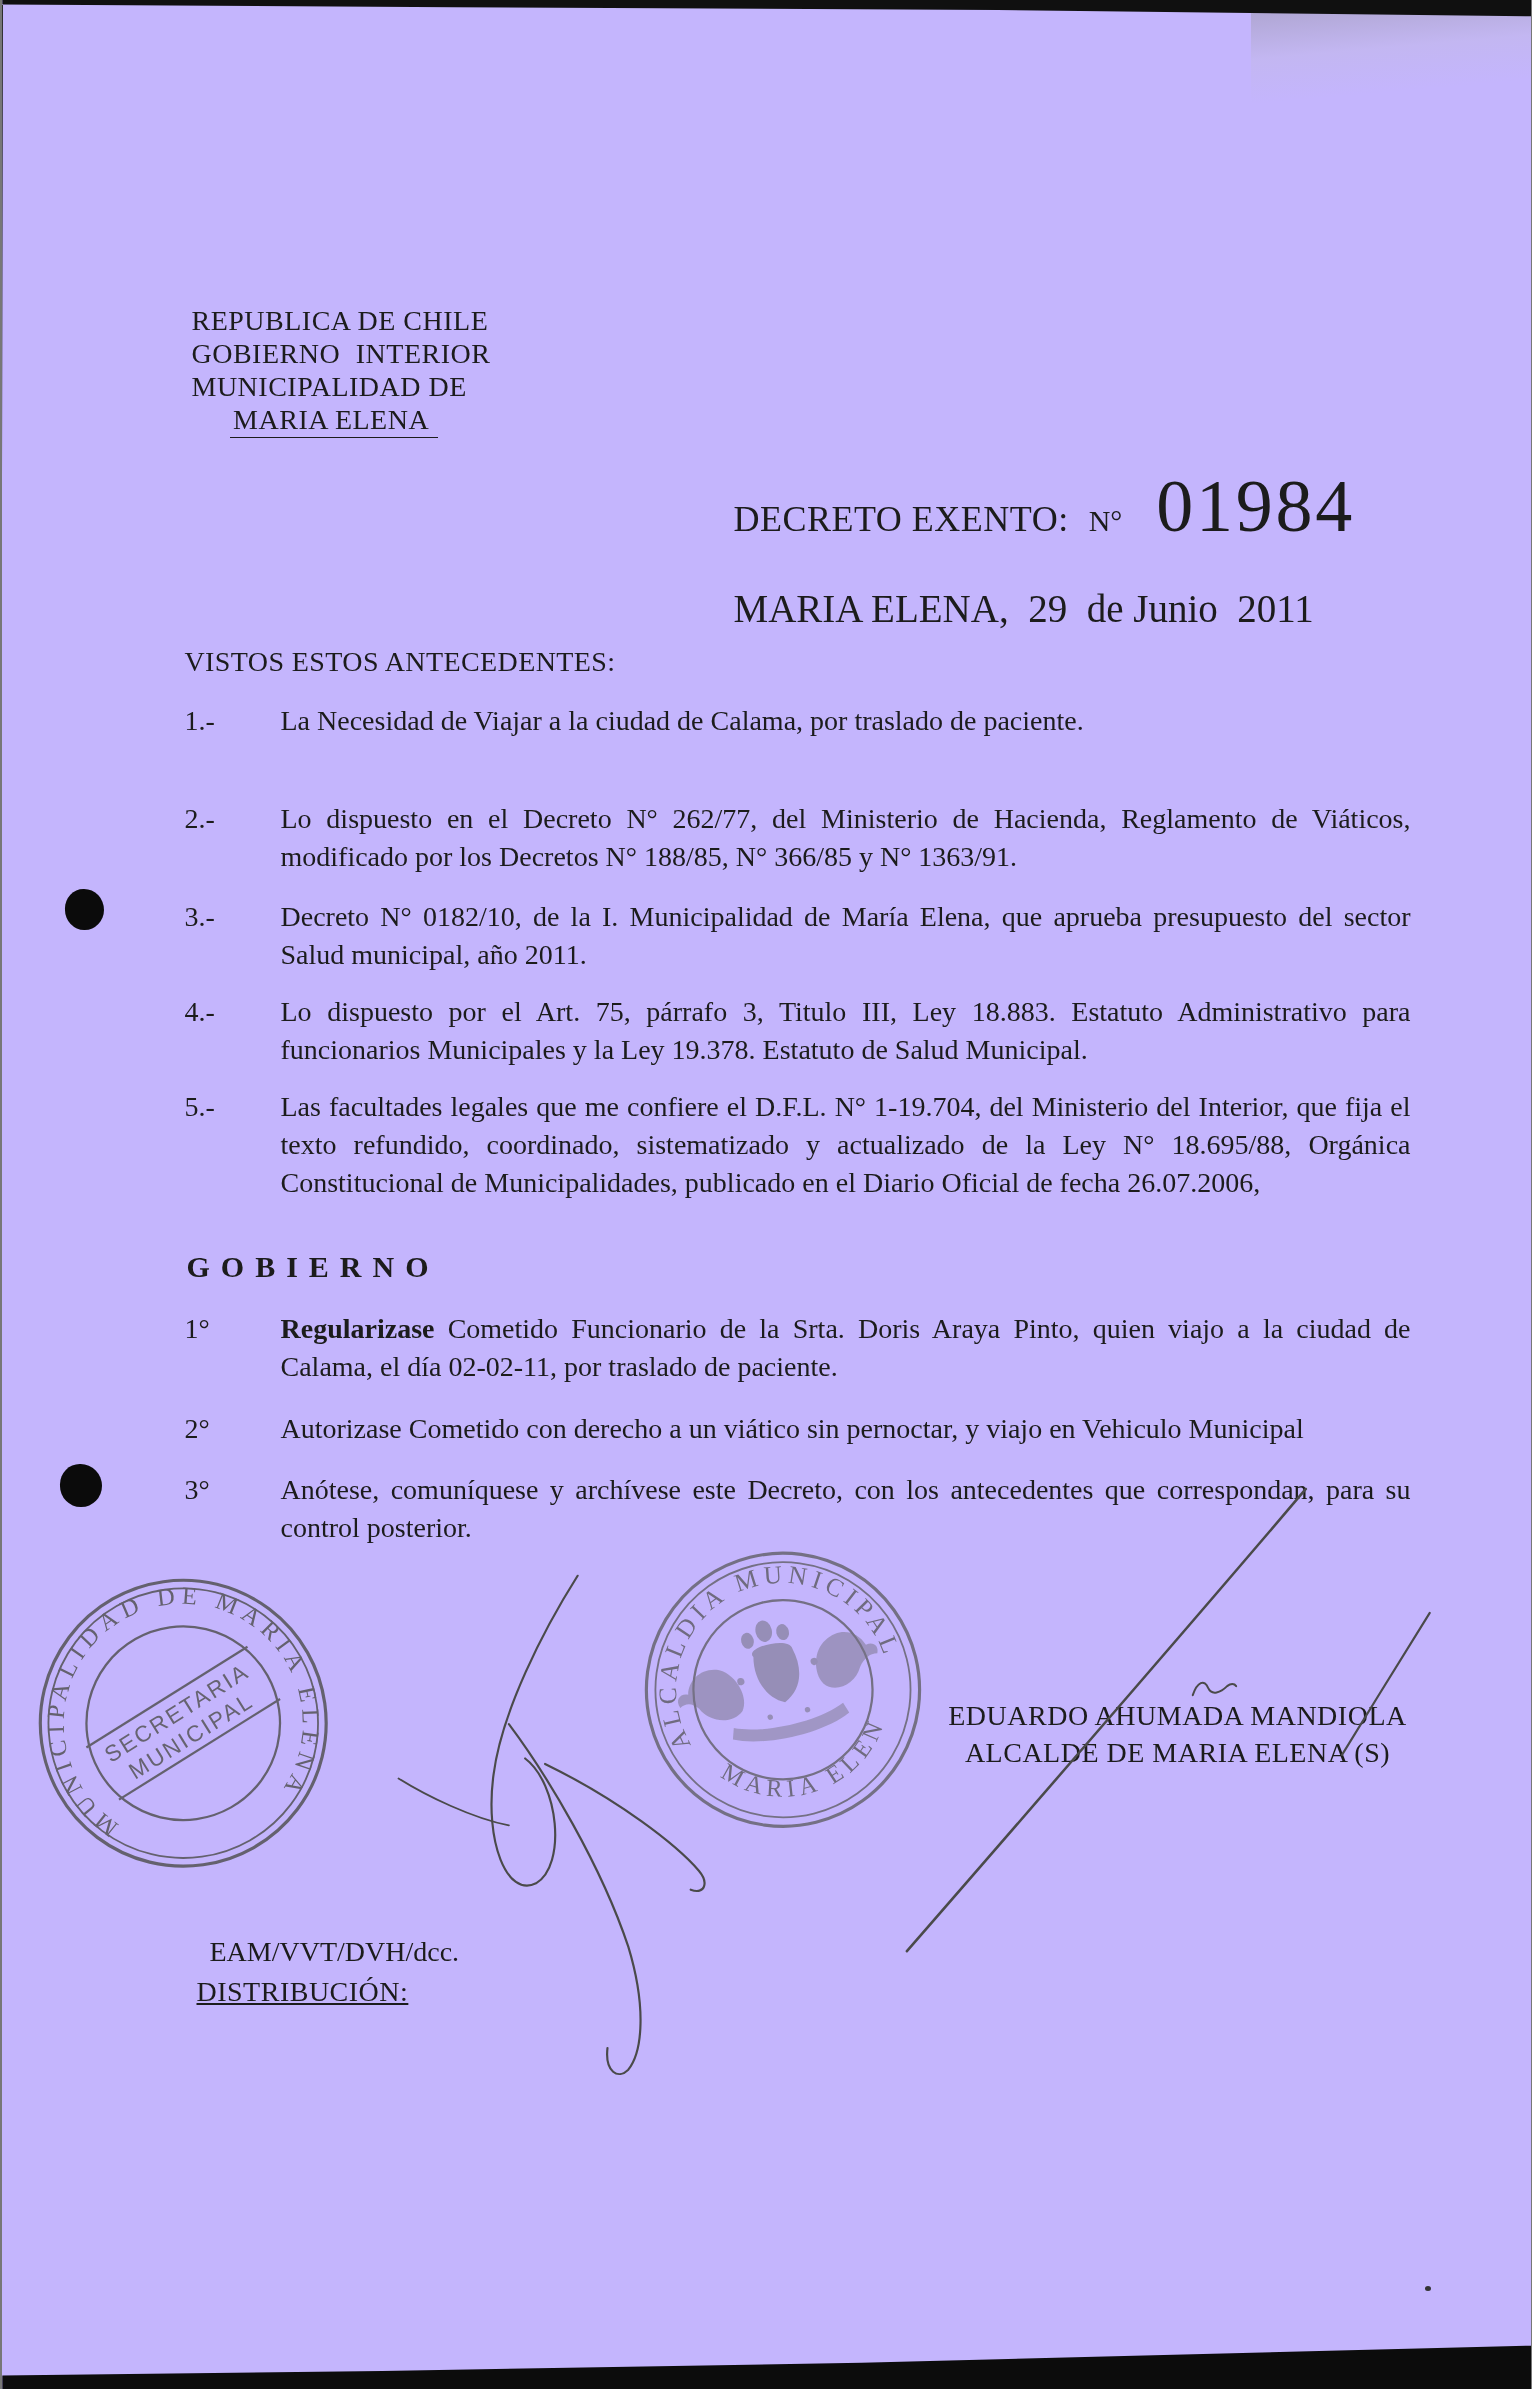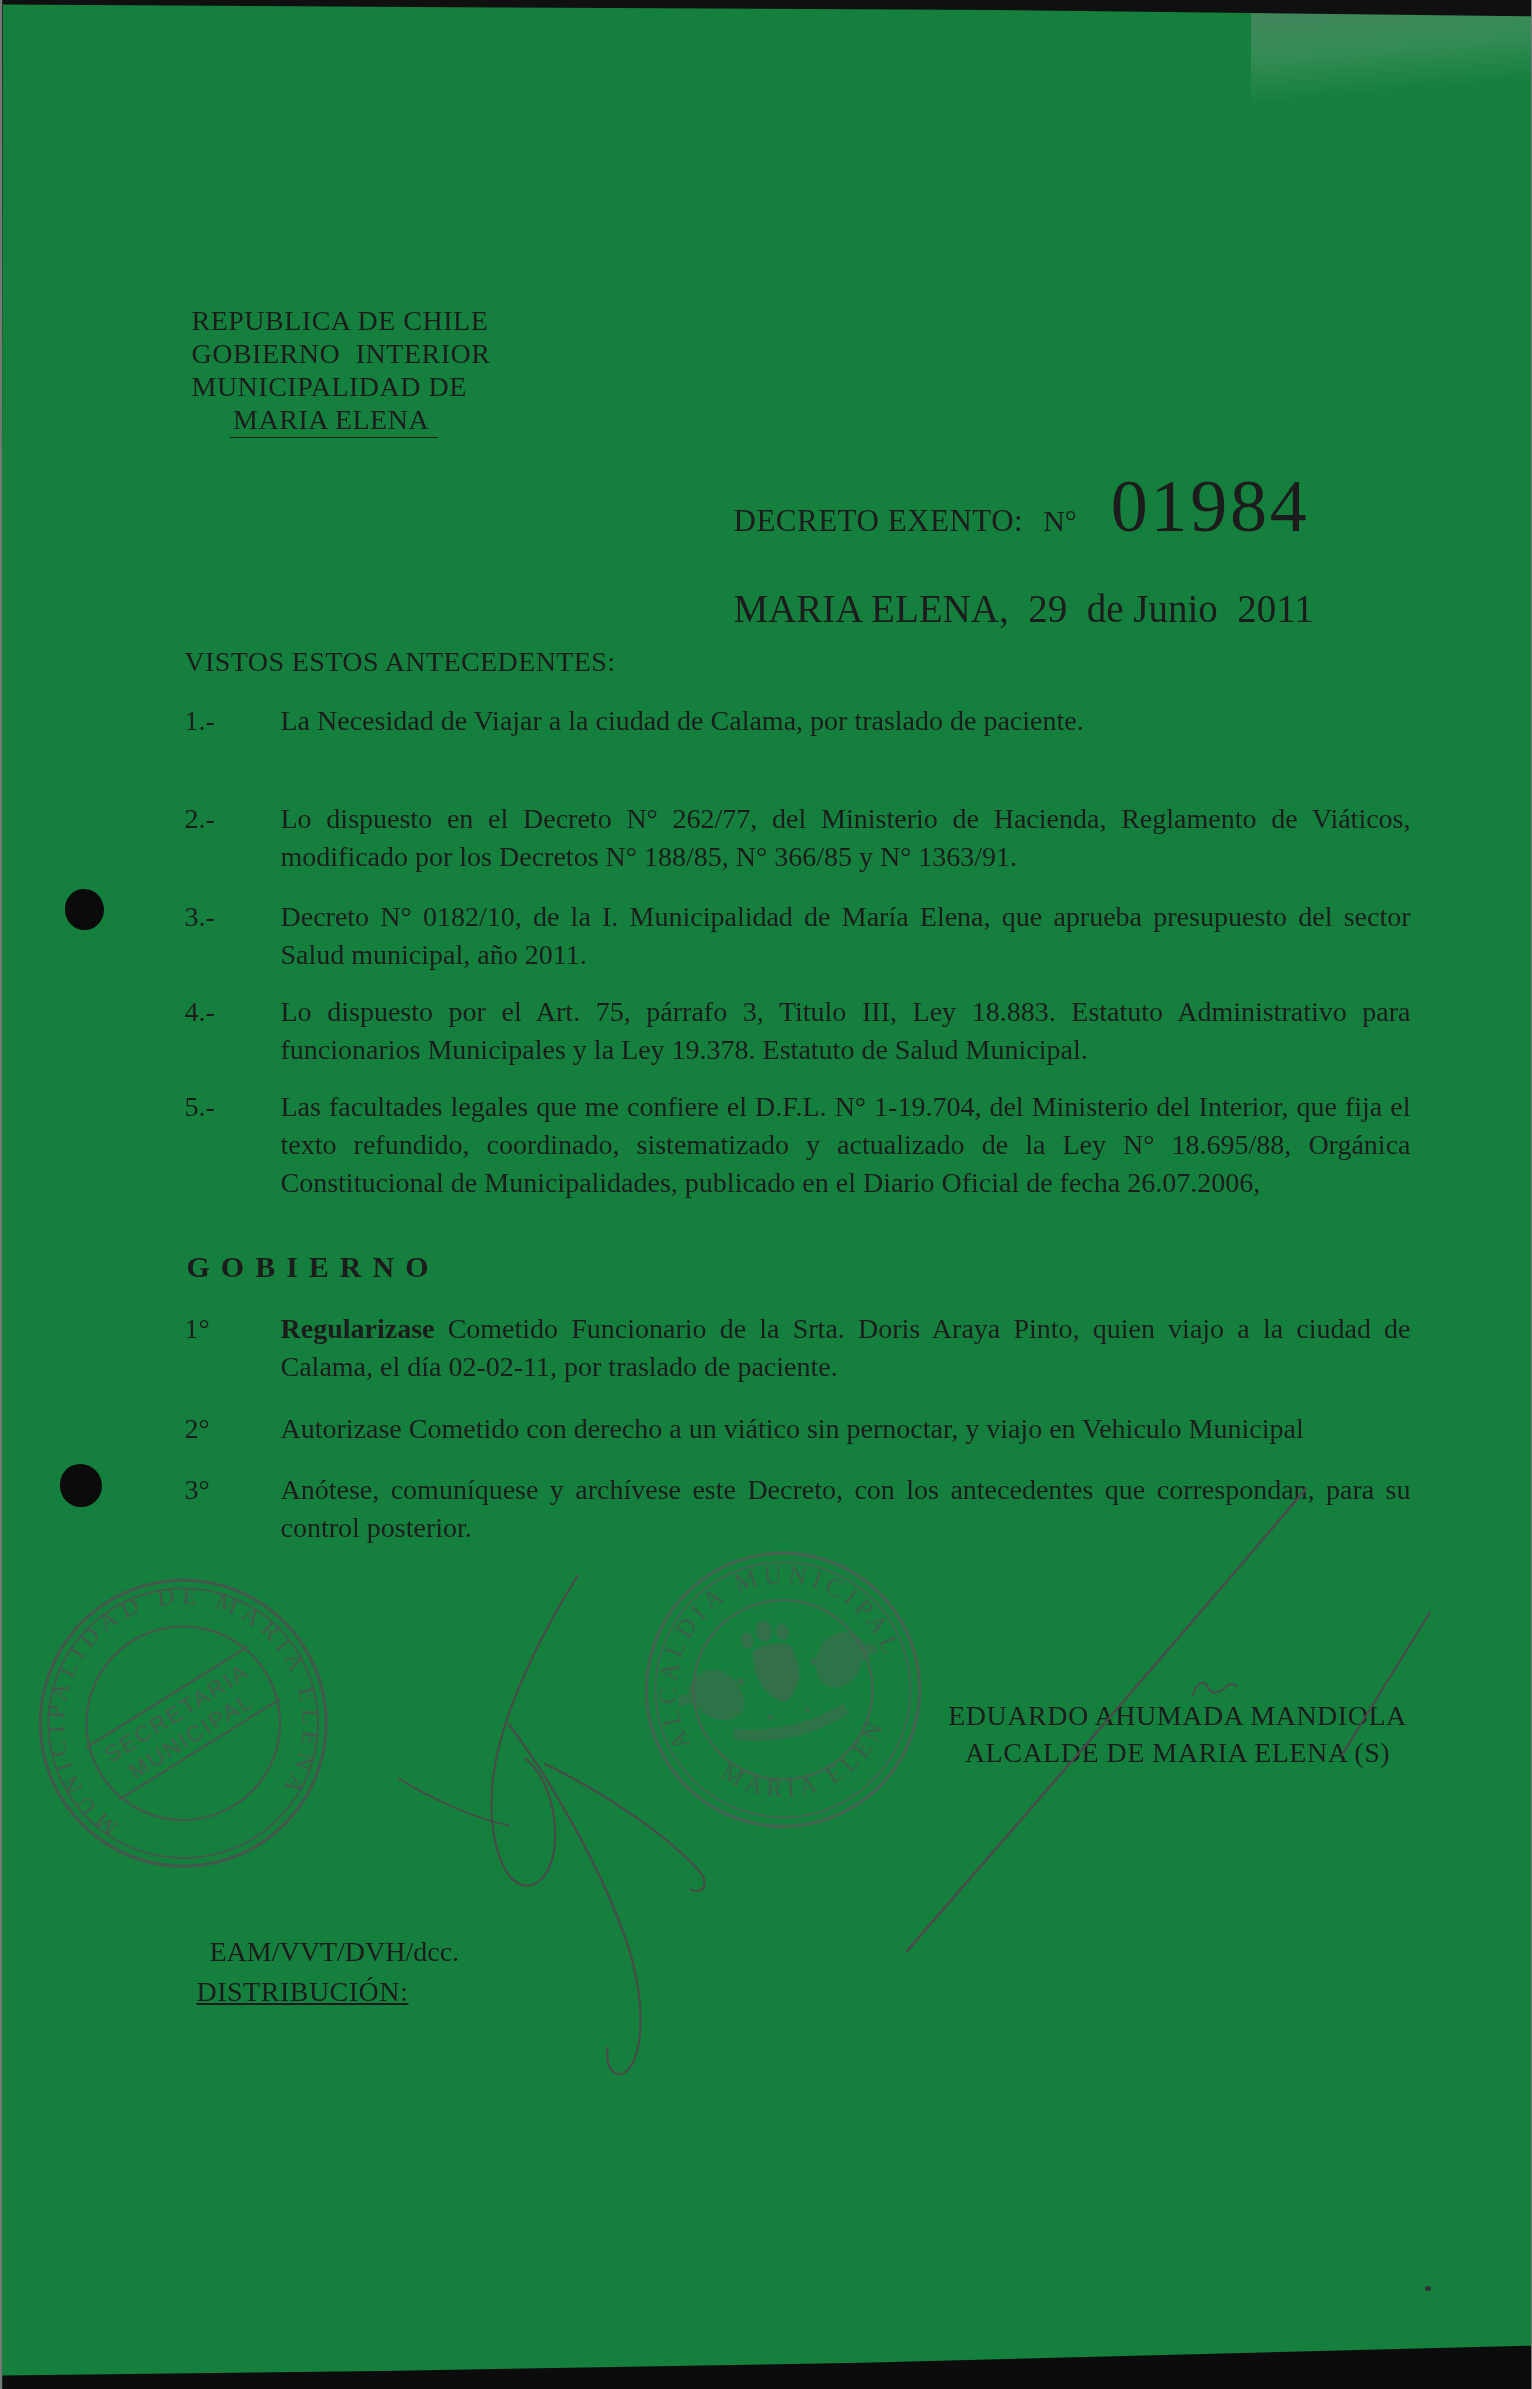--- a/index.html
+++ b/index.html
@@ -1,32 +1,32 @@
 <!DOCTYPE html>
 <html style="font-size:14.5px"><head>
 <meta charset="utf-8">
 <style>
   html,body{margin:0;padding:0;background:#777;}
   .page{
     position:relative;
     width:1529px;height:2389px;
     margin:0 auto;
-    background:#15803d;
+    background:#c4b5fd;
     overflow:hidden;
     font-family:"Liberation Serif", serif;
     color:#1c1c1c;
   }
   .abs{position:absolute;}
   
   .letterhead{left:190px;top:304px;font-size:28px;line-height:33px;letter-spacing:0.5px;}
   .lh2{word-spacing:8.1px;}
   .lh4{display:inline-block;margin-left:38px;border-bottom:1.8px solid #1c1c1c;padding:0 9px 0.9px 3.6px;}
   
   .decree-head{left:732px;top:469px;display:flex;align-items:baseline;white-space:nowrap;}
-  .decree-label{font-size:31px;letter-spacing:0.5px;}
+  .decree-label{font-size:36px;letter-spacing:0.5px;}
   .decree-nsym{font-size:30px;margin-left:20px;}
   .decree-number{font-size:74px;margin-left:34px;letter-spacing:2.7px;line-height:1;}
   .dateline{left:732px;top:586px;font-size:39px;white-space:pre-wrap;}
   
   .vistos-title{left:183px;top:646px;font-size:28px;letter-spacing:0.4px;}
   .item{left:183px;width:1230px;display:flex;font-size:28px;line-height:38px;}
   .item .num{width:96px;flex:0 0 96px;}
   .item .txt{width:1130px;text-align:justify;}
   .item .txt.nojust{text-align:left;}
   .it1{top:702px;} .it2{top:800px;} .it3{top:898px;} .it4{top:993px;} .it5{top:1088px;}

